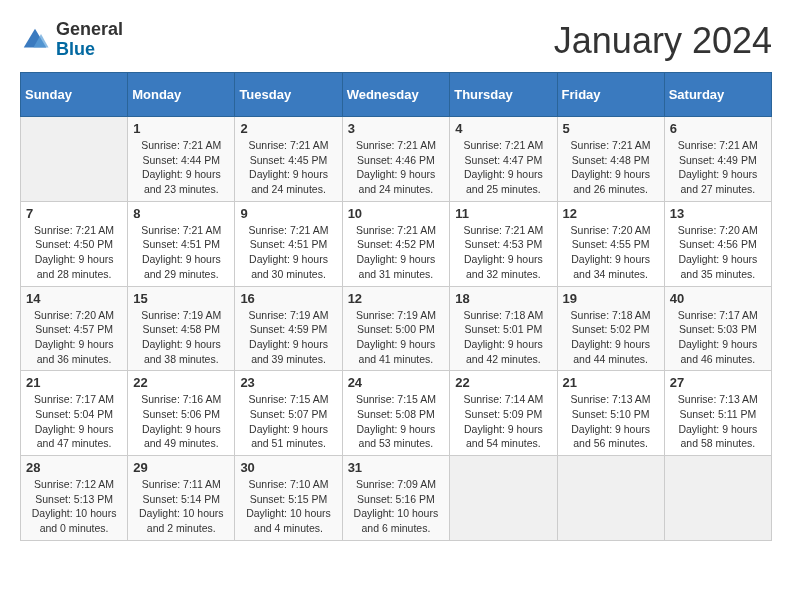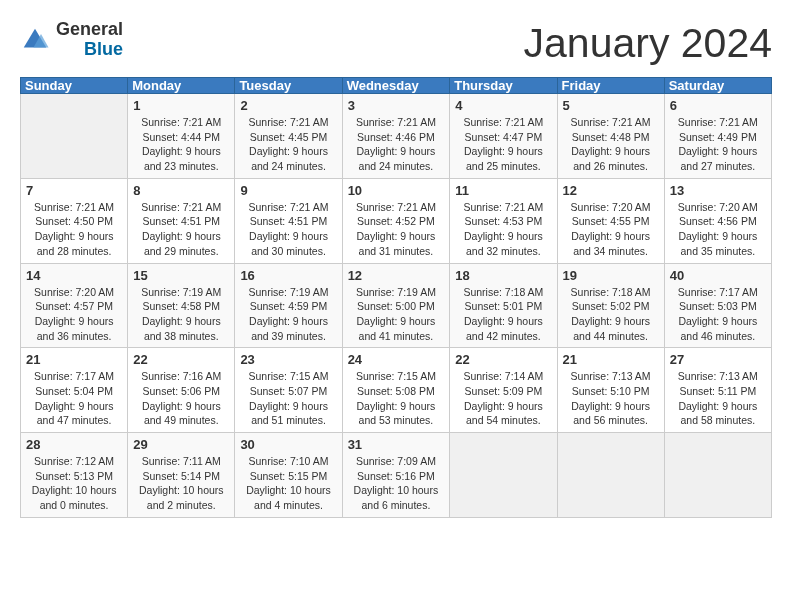--- a/index.html
+++ b/index.html
@@ -13,21 +13,20 @@
     .header-section {
       display: flex;
       justify-content: space-between;
       align-items: flex-start;
       margin-bottom: 10px;
     }
     .logo {
       display: flex;
       align-items: center;
       gap: 6px;
-      text-align: right;
     }
     .logo-text {
       display: flex;
       flex-direction: column;
       line-height: 1.1;
     }
     .logo-general {
       font-size: 18px;
       font-weight: bold;
       color: #333;
@@ -38,37 +37,37 @@
       color: #0369a1;
     }
     .logo-icon {
       width: 30px;
       height: 30px;
     }
     .title-section {
       text-align: right;
     }
     .calendar-title {
-      font-size: 41px;
+      font-size: 36px;
       font-weight: normal;
       color: #333;
     }
     .calendar-subtitle {
       font-size: 15px;
       color: #555;
     }
     table {
       width: 100%;
       border-collapse: collapse;
       font-size: 11px;
     }
     thead tr th {
       background-color: #3a7abf;
       color: #fff;
-      padding: 0 4px;
+      padding: 14px 4px;
       text-align: left;
       font-size: 13px;
       font-weight: bold;
       border: 1px solid #2a6499;
     }
     tbody tr td {
       border: 1px solid #ccc;
       vertical-align: top;
       padding: 4px 5px;
       height: 80px;

